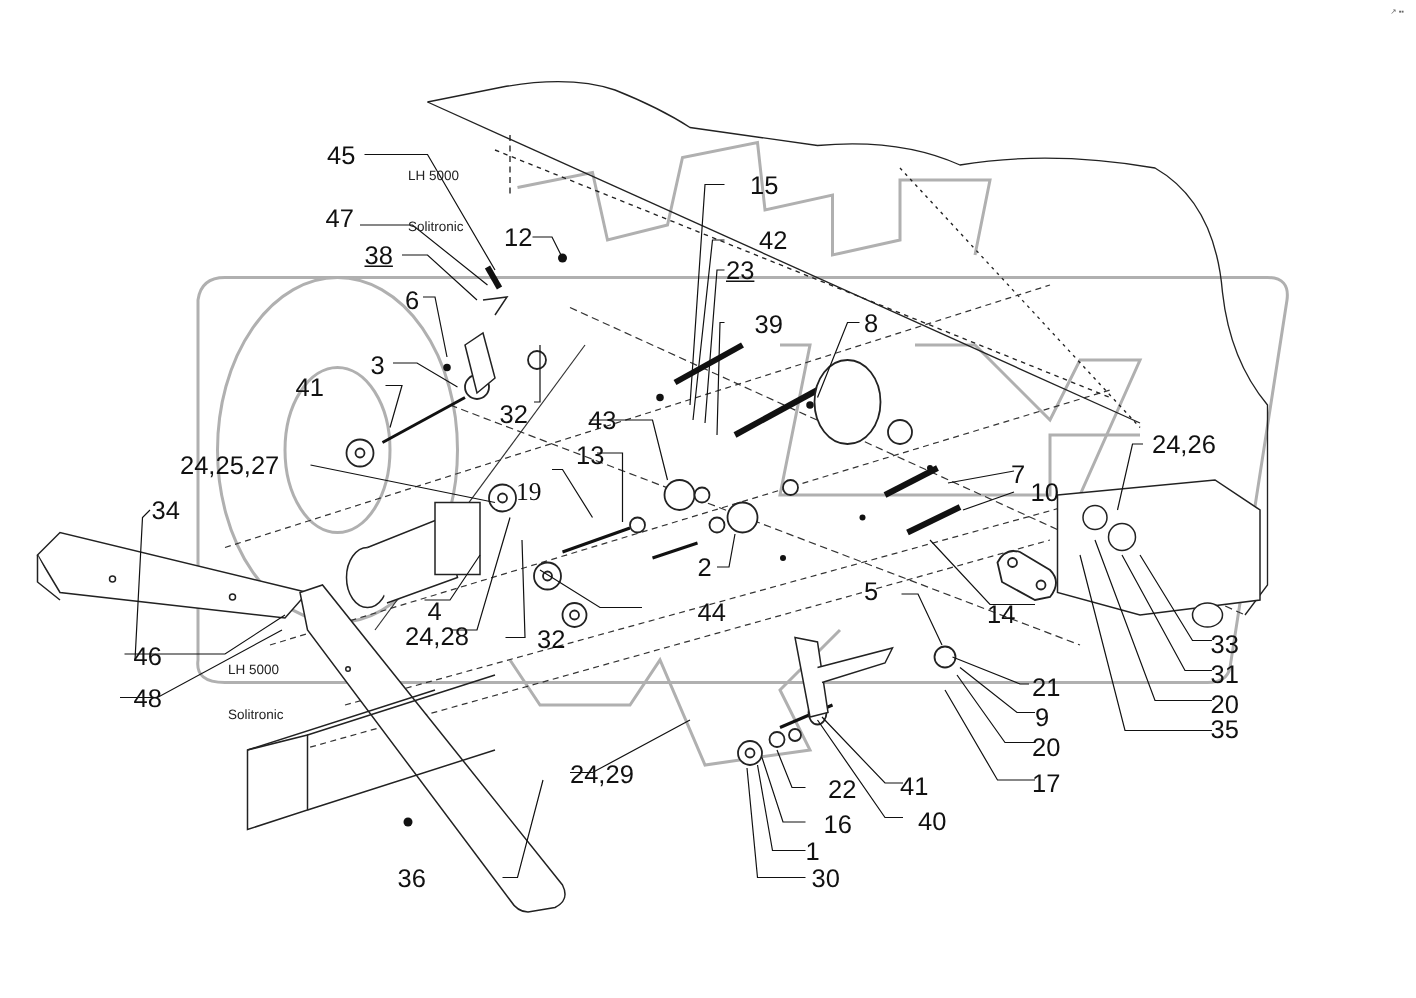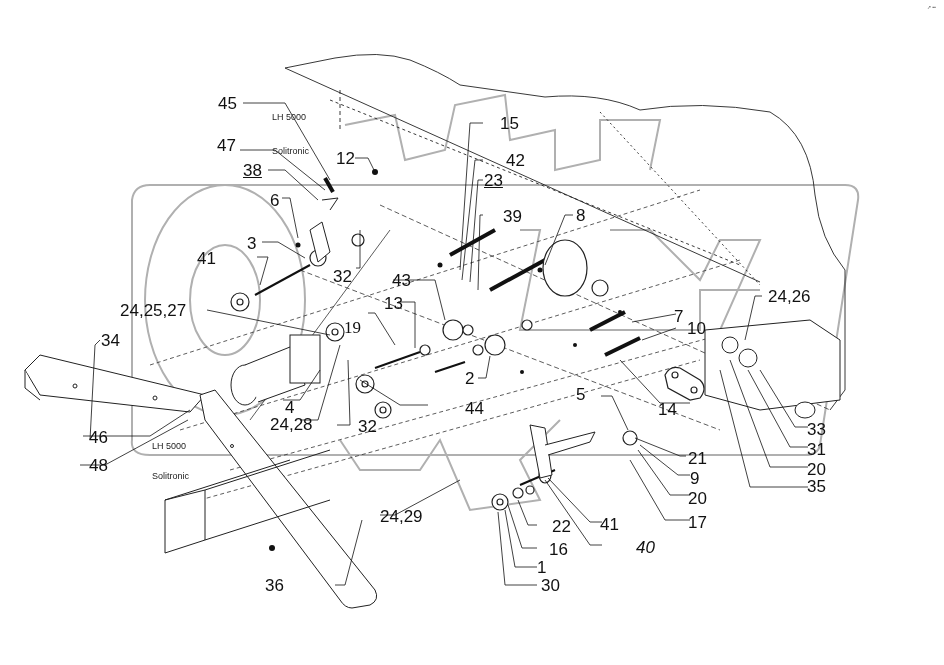--- a/index.html
+++ b/index.html
@@ -228,21 +228,21 @@
 <div class="lbl" style="left:768px;top:288px;">24,26</div>
 <div class="lbl" style="left:807px;top:421px;">33</div>
 <div class="lbl" style="left:807px;top:441px;">31</div>
 <div class="lbl" style="left:807px;top:461px;">20</div>
 <div class="lbl" style="left:807px;top:478px;">35</div>
 <div class="lbl" style="left:688px;top:450px;">21</div>
 <div class="lbl" style="left:690px;top:470px;">9</div>
 <div class="lbl" style="left:688px;top:490px;">20</div>
 <div class="lbl" style="left:688px;top:514px;text-align:center;">17</div>
 <div class="lbl" style="left:600px;top:516px;">41</div>
-<div class="lbl" style="left:636px;top:539px;font-style:italic;">40</div>
+<div class="lbl" style="left:612px;top:539px;">40</div>
 <div class="lbl" style="left:552px;top:518px;">22</div>
 <div class="lbl" style="left:549px;top:541px;">16</div>
 <div class="lbl" style="left:537px;top:559px;">1</div>
 <div class="lbl" style="left:541px;top:577px;">30</div>
 <div class="lbl" style="left:380px;top:508px;">24,29</div>
 <div class="lbl" style="left:265px;top:577px;">36</div>
 
 <div class="corner">↗ ▪▪</div>
 
 </body></html>

